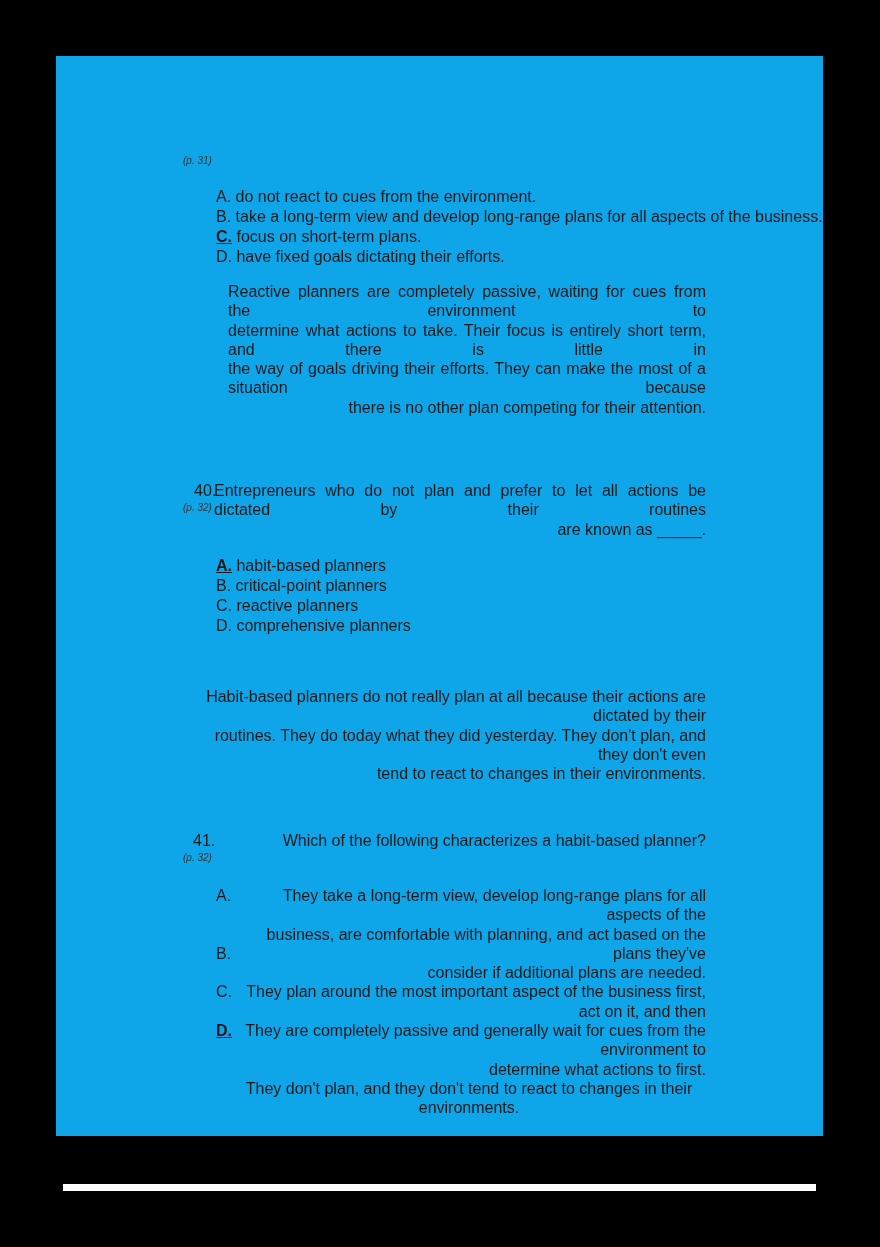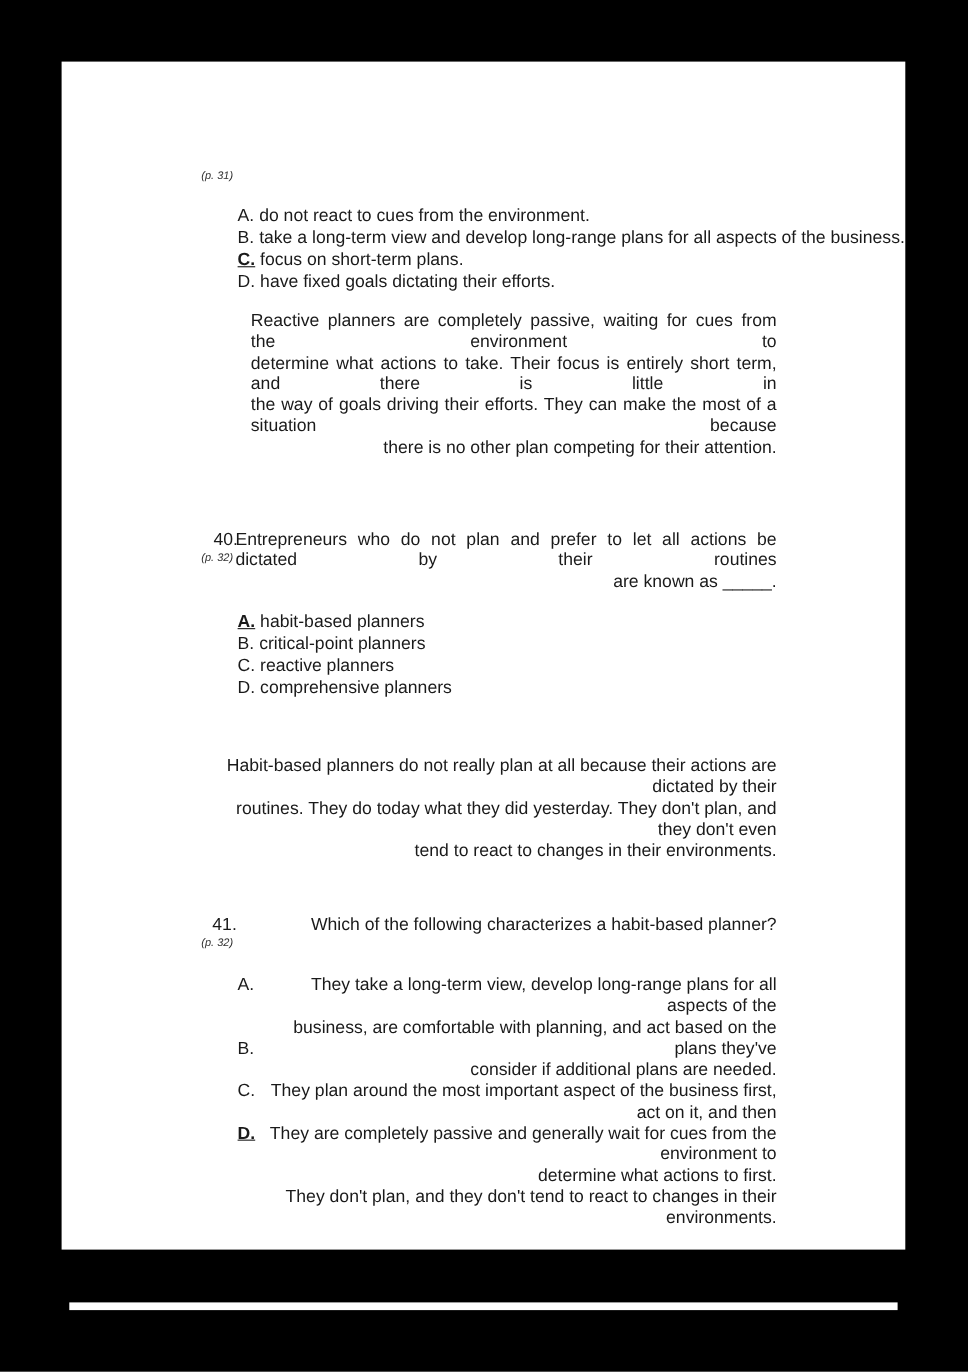--- a/index.html
+++ b/index.html
@@ -6,33 +6,33 @@
   body {
     width:880px; height:1247px;
     background:#000;
     position:relative;
     font-family:"Liberation Sans", sans-serif;
     overflow:hidden;
   }
   .paper {
     position:absolute; left:56px; top:56px;
     width:767px; height:1080px;
-    background:#ffffff;
+    background:#0ea5e9;
   }
   .next-page-strip {
     position:absolute; left:63px; top:1184px;
     width:753px; height:7px;
     background:#fff;
   }
   .t { position:absolute; font-size:16px; color:#1a1a1a; line-height:19.3px; }
   .ref { font-size:10px; font-style:italic; color:#333; line-height:normal; }
   .optlist { line-height:20px; white-space:nowrap; }
   .line.fill { text-align:justify; text-align-last:justify; }
   .line.right { text-align:right; }
-  .line.left { text-align:right; }
+  .line.left { text-align:center; }
   .marker.correct, .m41.correct { font-weight:bold; text-decoration:underline; }
   .m41 { line-height:19.3px; }
 </style>
 </head>
 <body>
 
 <div class="paper">
 
   <div class="t ref" style="left:127px; top:99px;">(p. 31)</div>
 

